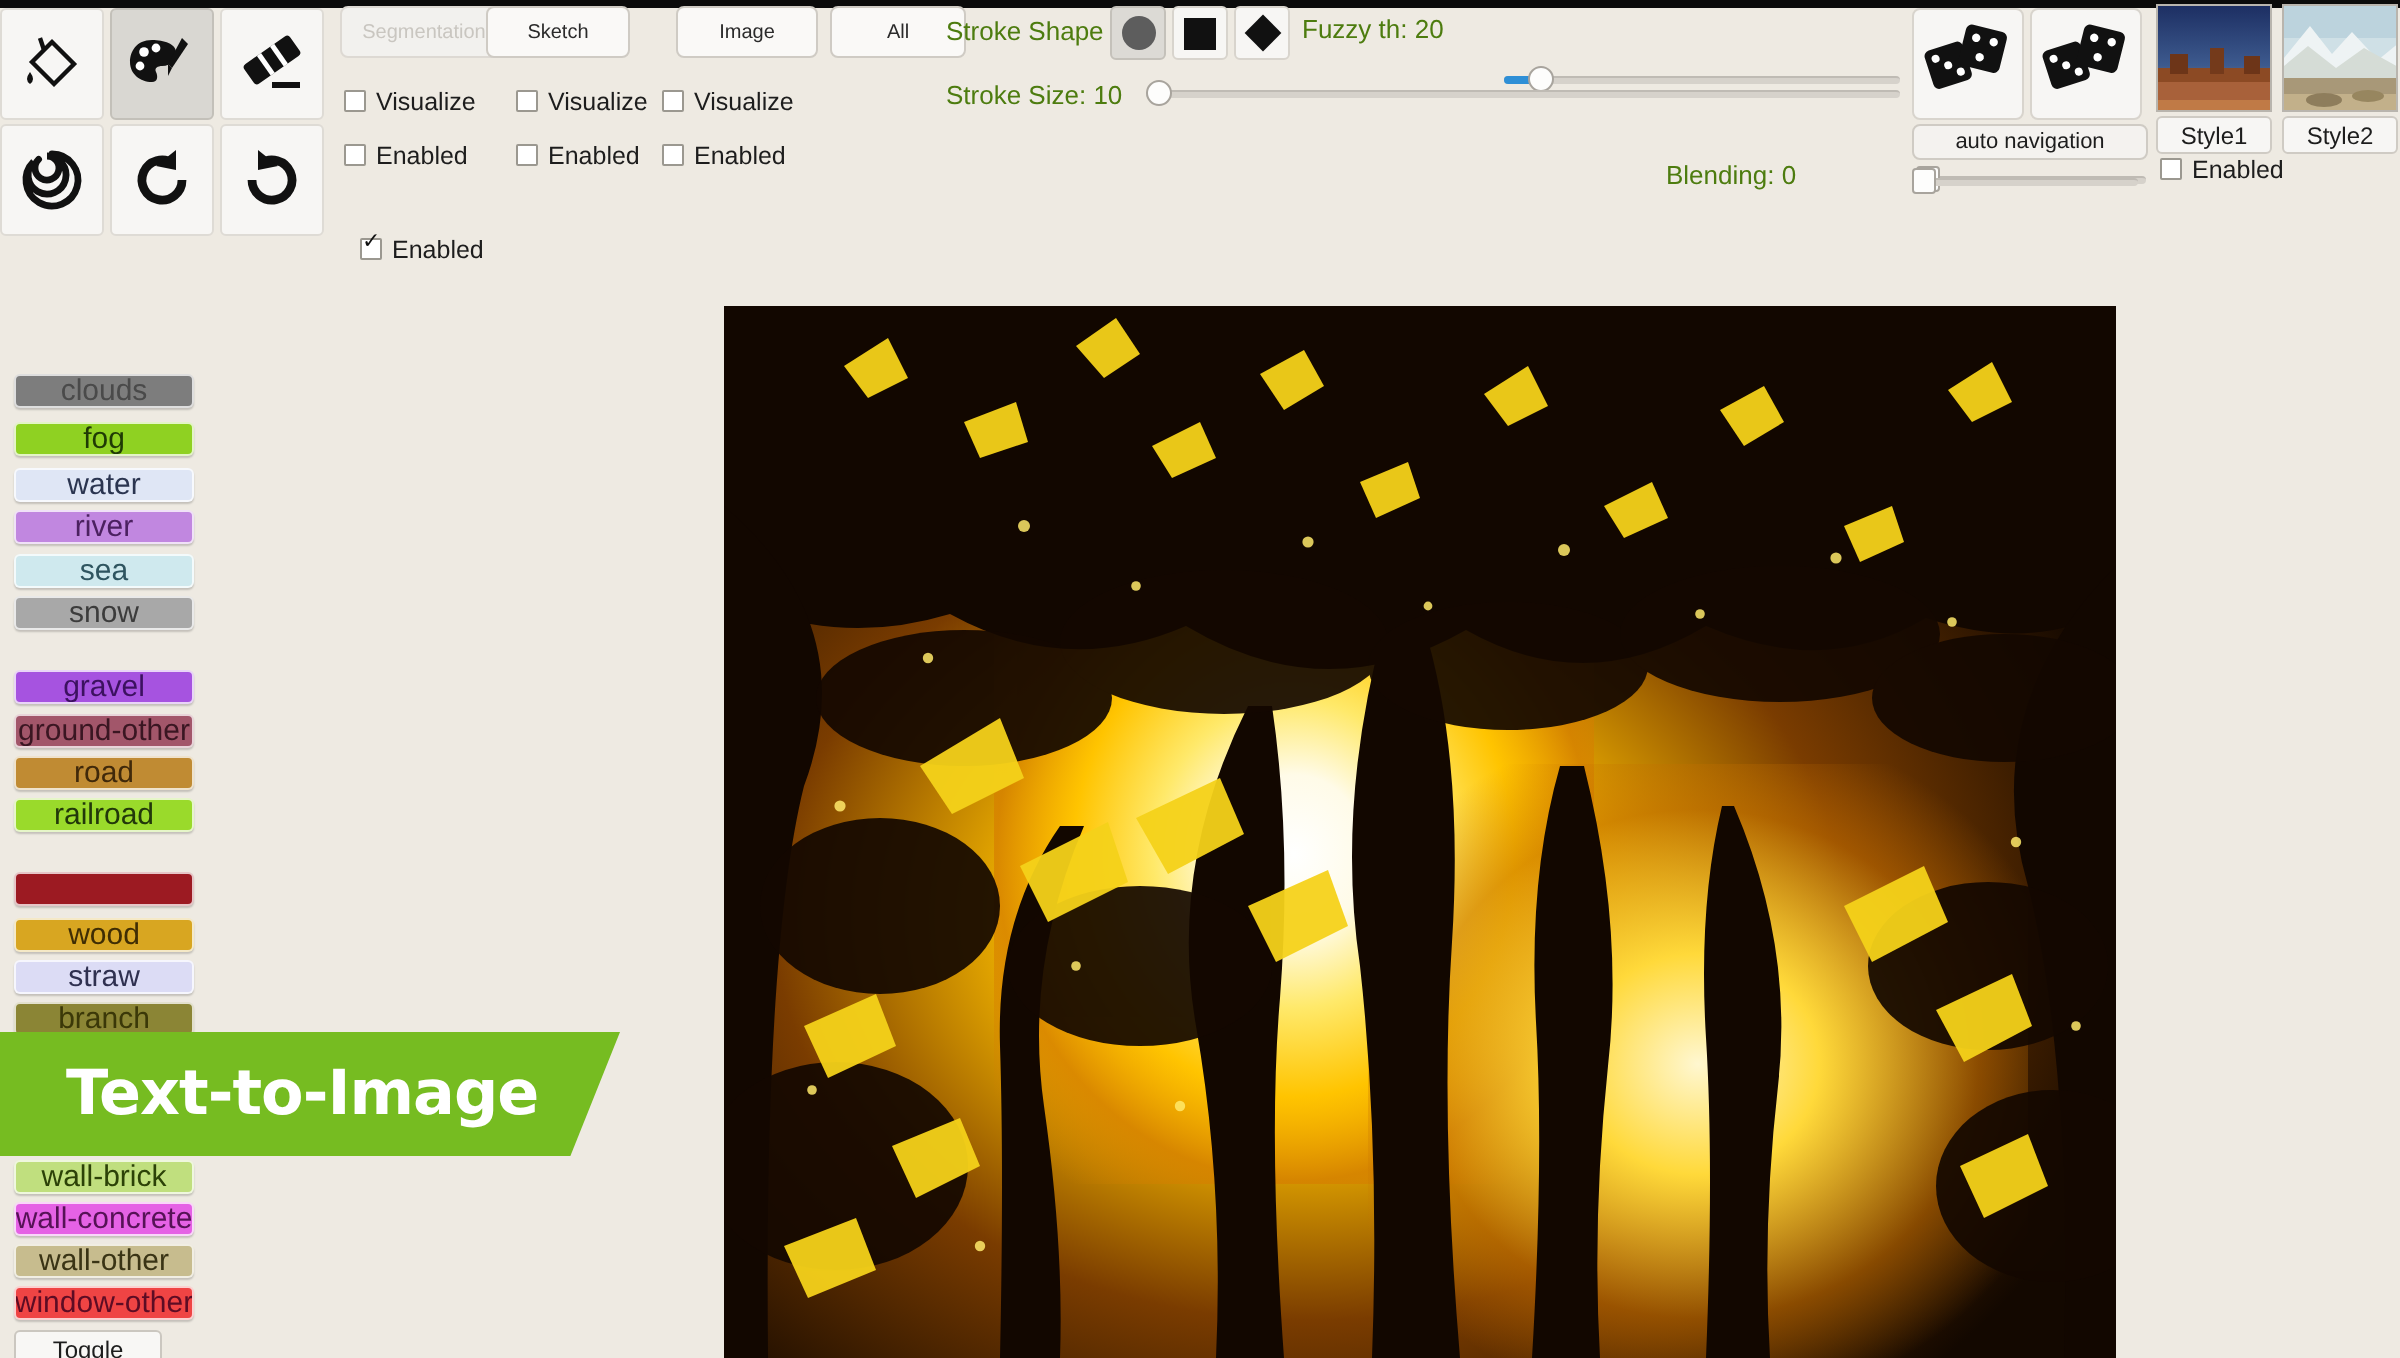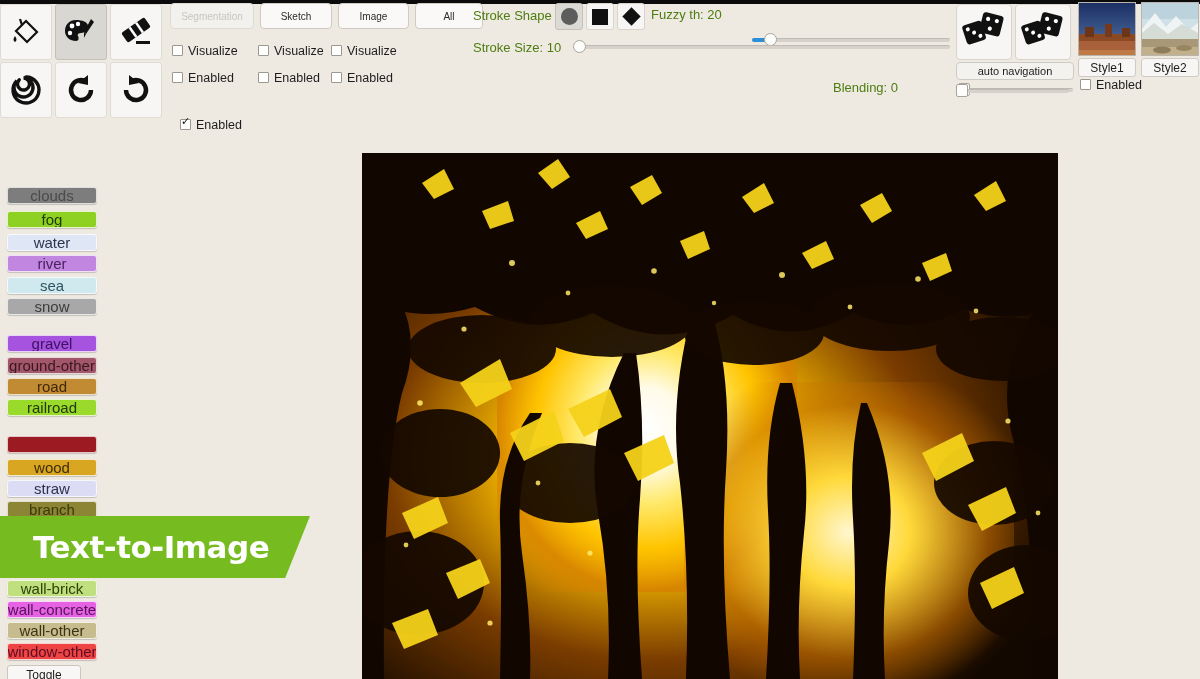--- a/index.html
+++ b/index.html
@@ -258,21 +258,21 @@
         <svg width="34" height="34" viewBox="0 0 34 34">
           <path d="M7 17 a10 10 0 1 0 4.2 -8.1" fill="none" stroke="#111" stroke-width="4.4"></path>
           <path d="M10 2 L10 12 L20 10 Z" fill="#111"></path>
         </svg>
       </span>
     </div>
   </div>
 
   <div class="mode-tabs">
     <div class="mode-tab disabled" style="left:0px;   width:84px;">Segmentation</div>
-    <div class="mode-tab" style="left:90px;  width:72px;">Sketch</div>
+    <div class="mode-tab" style="left:73px;  width:72px;">Sketch</div>
     <div class="mode-tab" style="left:168px; width:71px;">Image</div>
     <div class="mode-tab" style="left:245px; width:68px;">All</div>
   </div>
 
   <div class="chk-row" style="left:172px; top:44px;">
     <span class="chk"></span><span>Visualize</span>
   </div>
   <div class="chk-row" style="left:258px; top:44px;">
     <span class="chk"></span><span>Visualize</span>
   </div>

